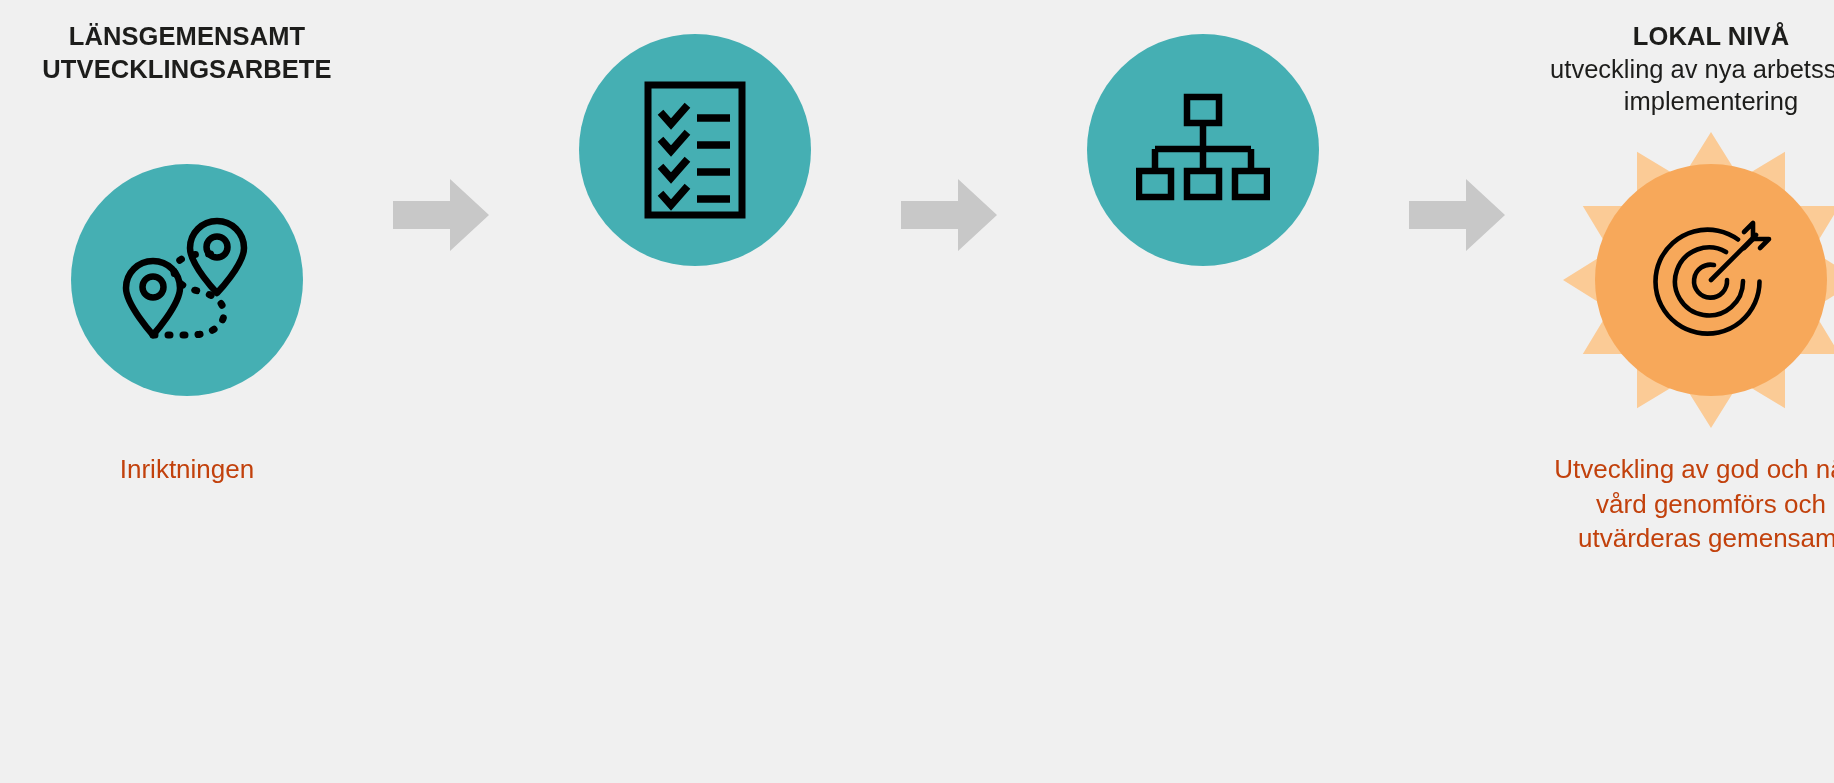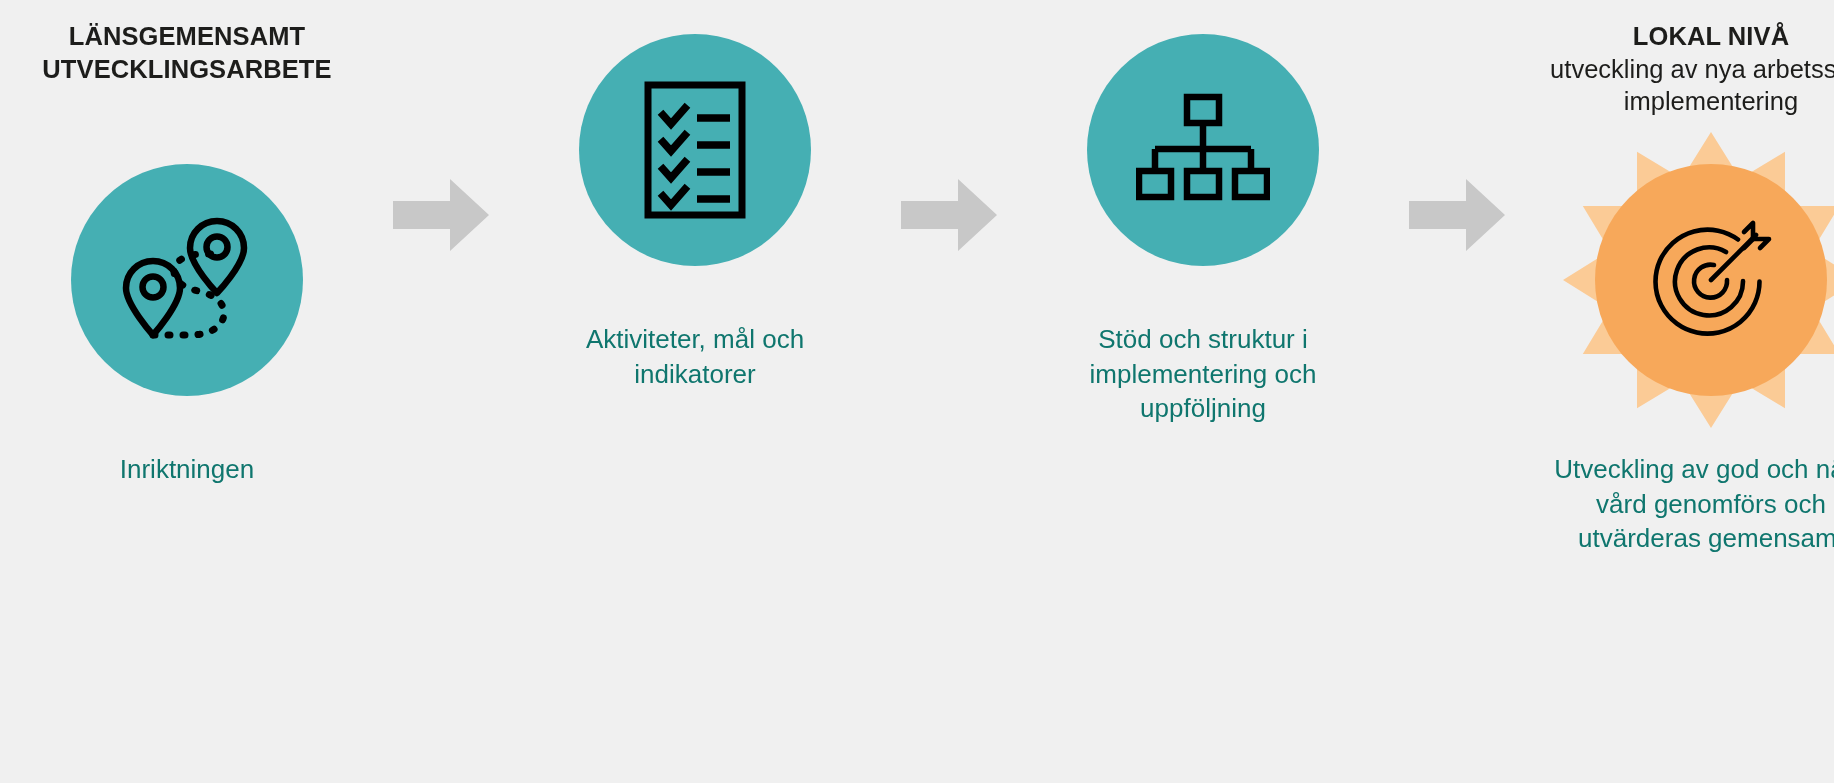--- a/index.html
+++ b/index.html
@@ -115,21 +115,21 @@
 
   
   .caption-area {
     padding-top: 22px;
     width: 100%;
     display: flex;
     justify-content: center;
   }
   .caption {
     font-size: 26px;
-    color: #0f766e;
+    color: #c2410c;
     text-align: center;
     line-height: 1.33;
     white-space: pre-line;
     max-width: 370px;
   }
 
   
   .connector {
     width: 108px;
     flex: 0 0 auto;
@@ -195,24 +195,20 @@
             <polyline points="27,116 35,125 49,109"></polyline>
           </g>
           <g stroke="#000000" stroke-width="7.5" stroke-linecap="butt">
             <line x1="61" y1="38" x2="94" y2="38"></line>
             <line x1="61" y1="65" x2="94" y2="65"></line>
             <line x1="61" y1="92" x2="94" y2="92"></line>
             <line x1="61" y1="119" x2="94" y2="119"></line>
           </g>
         </svg>
       </div>
-    </div>
-    <div class="caption-area">
-      <div class="caption">Aktiviteter, mål och
-indikatorer</div>
     </div>
   </div>
 
   <div class="connector">
     <svg class="arrow-shape" width="96" height="72" viewBox="0 0 96 72">
       <polygon points="0,22 57,22 57,0 96,36 57,72 57,50 0,50" fill="#c8c8c8"></polygon>
     </svg>
   </div>
 
   <div class="stage">
@@ -226,25 +222,20 @@
             <polyline points="19,56 115,56"></polyline>
             <line x1="19" y1="56" x2="19" y2="78"></line>
             <line x1="115" y1="56" x2="115" y2="78"></line>
             <rect x="3" y="78" width="32" height="26"></rect>
             <rect x="51" y="78" width="32" height="26"></rect>
             <rect x="99" y="78" width="32" height="26"></rect>
           </g>
         </svg>
       </div>
     </div>
-    <div class="caption-area">
-      <div class="caption">Stöd och struktur i
-implementering och
-uppföljning</div>
-    </div>
   </div>
 
   <div class="connector">
     <svg class="arrow-shape" width="96" height="72" viewBox="0 0 96 72">
       <polygon points="0,22 57,22 57,0 96,36 57,72 57,50 0,50" fill="#c8c8c8"></polygon>
     </svg>
   </div>
 
   <div class="stage">
     <div class="heading-area">

